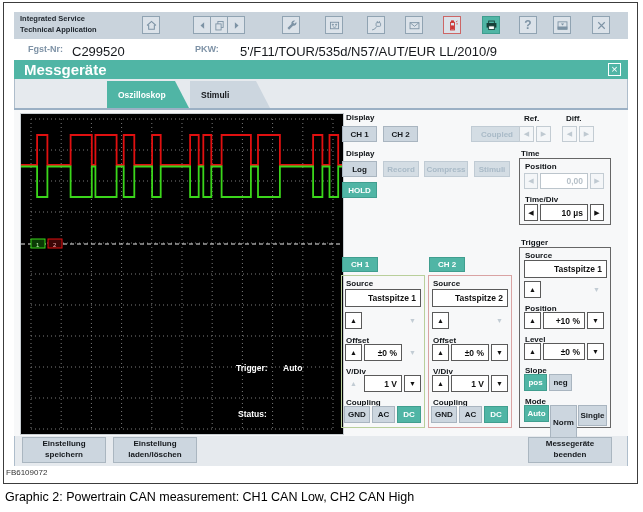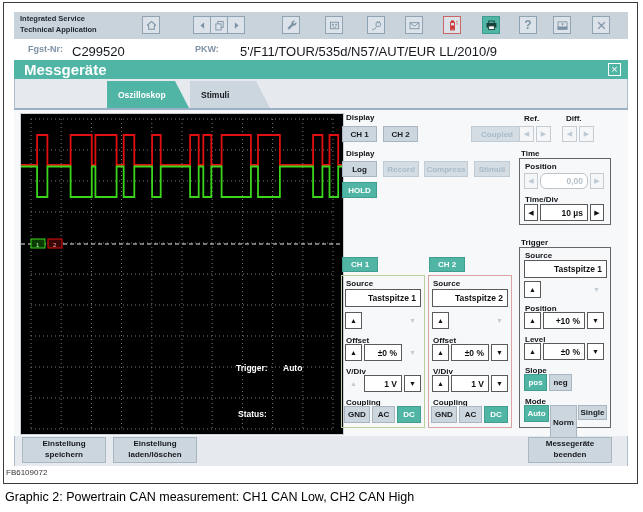--- a/index.html
+++ b/index.html
@@ -52,21 +52,21 @@
   .btn{box-sizing:border-box;display:flex;align-items:center;justify-content:center;
        font-size:8px;font-weight:bold;background:#ccd6df;border:1px solid #a9b5c0;color:#14181c;}
   .btn.dis{color:#a9bac7;border-color:#c0cbd4;background:#d4dde4;}
   .btn.teal{background:#50b5a5;color:#fff;border-color:#409e8f;}
   .arrow{box-sizing:border-box;background:#fff;border:1px solid #5a5a5a;color:#111;
          font-size:7px;display:flex;align-items:center;justify-content:center;}
   .arrow.dis{background:transparent;border:none;color:#c2ccd4;}
   .arrow.disb{background:#f4f6f8;border:1px solid #c3ccd3;color:#bfc9d1;}
   .val{box-sizing:border-box;background:#fff;border:1px solid #5a5a5a;color:#111;font-size:8.5px;
        font-weight:bold;display:flex;align-items:center;justify-content:flex-end;padding-right:4px;white-space:nowrap;}
-  .val.dis{border-color:#bcc5cc;color:#b6c0c8;border-radius:6px;}
+  .val.dis{border-color:#bcc5cc;color:#b6c0c8;}
   .groupbox{box-sizing:border-box;border:1px solid #666;}
   .chbox1{box-sizing:border-box;border:1px solid #b9cf9b;}
   .chbox2{box-sizing:border-box;border:1px solid #d9a3a3;}
 
   
   .big-btn{box-sizing:border-box;background:#ccd6df;border:1px solid #aab6c0;color:#14181c;
            font-size:8px;font-weight:bold;display:flex;flex-direction:column;align-items:center;
            justify-content:center;line-height:1.35;text-align:center;}
   .fig-id{font-size:8px;color:#333;}
   .caption{font-size:12.5px;color:#000;}
@@ -347,21 +347,21 @@
   <div class="abs btn" style="left:549px;top:374px;width:23px;height:17px;">
       <span>neg</span>
     </div>
   <div class="abs lbl" style="left:525px;top:397px;">Mode</div>
   <div class="abs btn teal" style="left:524px;top:405px;width:25px;height:17px;">
       <span>Auto</span>
     </div>
   <div class="abs btn" style="left:550px;top:405px;width:27px;height:35px;">
       <span>Norm</span>
     </div>
-  <div class="abs btn" style="left:578px;top:405px;width:29px;height:15px;">
+  <div class="abs btn" style="left:578px;top:405px;width:29px;height:21px;">
       <span>Single</span>
     </div>
 
   <div class="abs btn teal" style="left:342px;top:257px;width:36px;height:15px;">
       <span>CH 1</span>
     </div>
   <div class="abs chbox1" style="left:341px;top:275px;width:84px;height:153px;"></div>
   <div class="abs lbl" style="left:346px;top:279px;">Source</div>
   <div class="abs val" style="left:345px;top:289px;width:76px;height:18px;">Tastspitze 1</div>
   <div class="abs arrow" style="left:345px;top:312px;width:17px;height:17px;">

